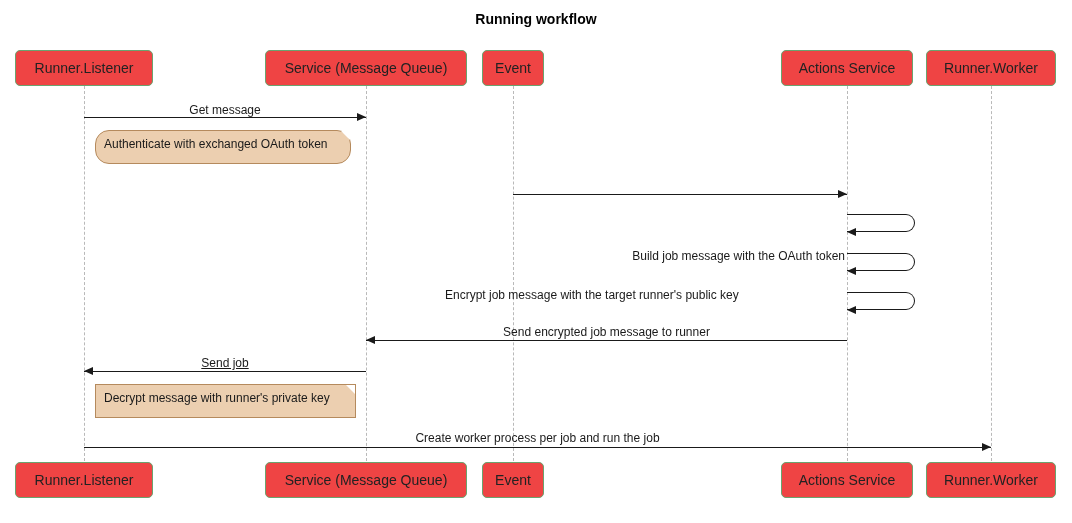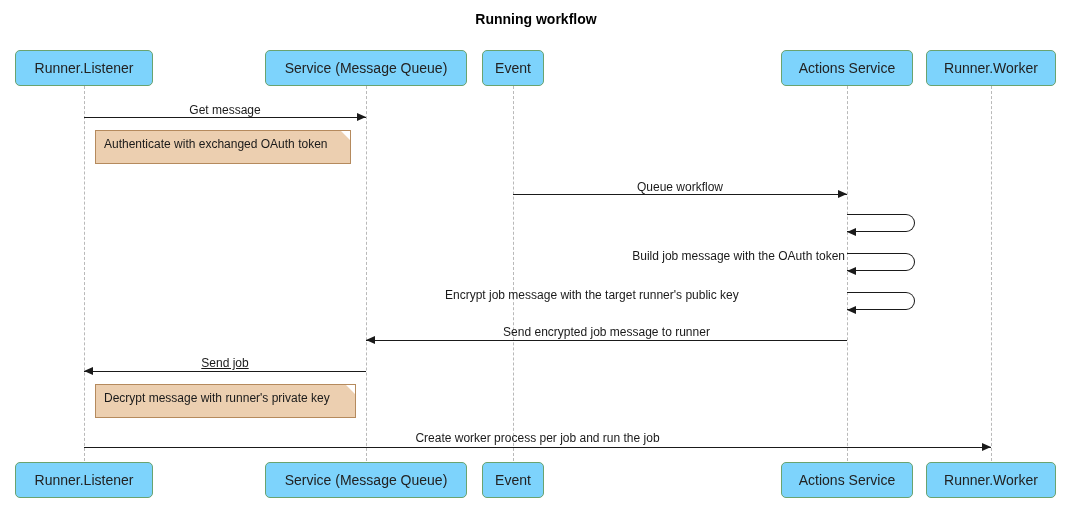--- a/index.html
+++ b/index.html
@@ -22,21 +22,21 @@
     width: 100%;
     text-align: center;
     top: 11px;
     font-size: 14px;
     font-weight: bold;
     color: #000000;
   }
   .actor-box {
     position: absolute;
     box-sizing: border-box;
-    background: #7dd3fc;
+    background: #ef4444;
     border: 1px solid #6aa36f;
     border-radius: 5px;
     height: 36px;
     line-height: 34px;
     text-align: center;
     font-size: 14px;
     color: #222222;
     white-space: nowrap;
   }
   .lifeline {
@@ -139,28 +139,27 @@
     <span>Actions Service</span>
   </div>
   <div class="actor-box" style="left:926px; top:462px; width:130px;">
     <span>Runner.Worker</span>
   </div>
 
   <div class="msg-line" style="left:84px; top:117px; width:282px;"></div>
   <div class="arrow-head arrow-right" style="left:357px; top:113px;"></div>
   <div class="msg-label" style="left:84px; top:103px; width:282px;">Get message</div>
 
-  <div class="note" style="left:95px; top:130px; width:256px; height:34px;">
+  <div class="note" style="left:95px; top:130px; width:256px; height:34px;border-radius:14px;">
     <span>Authenticate with exchanged OAuth token</span>
     <span class="fold"></span>
   </div>
 
   <div class="msg-line" style="left:513px; top:194px; width:334px;"></div>
   <div class="arrow-head arrow-right" style="left:838px; top:190px;"></div>
-  <div class="msg-label" style="left:513px; top:180px; width:334px;">Queue workflow</div>
 
   <div class="self-loop" style="left:847px; top:214px; width:68px; height:18px;"></div>
   <div class="arrow-head arrow-left" style="left:847px; top:228px;"></div>
 
   <div class="self-loop" style="left:847px; top:253px; width:68px; height:18px;"></div>
   <div class="arrow-head arrow-left" style="left:847px; top:267px;"></div>
   <div class="msg-label" style="left:505px; top:249px; width:340px; text-align:right;">Build job message with the OAuth token</div>
 
   <div class="self-loop" style="left:847px; top:292px; width:68px; height:18px;"></div>
   <div class="arrow-head arrow-left" style="left:847px; top:306px;"></div>

